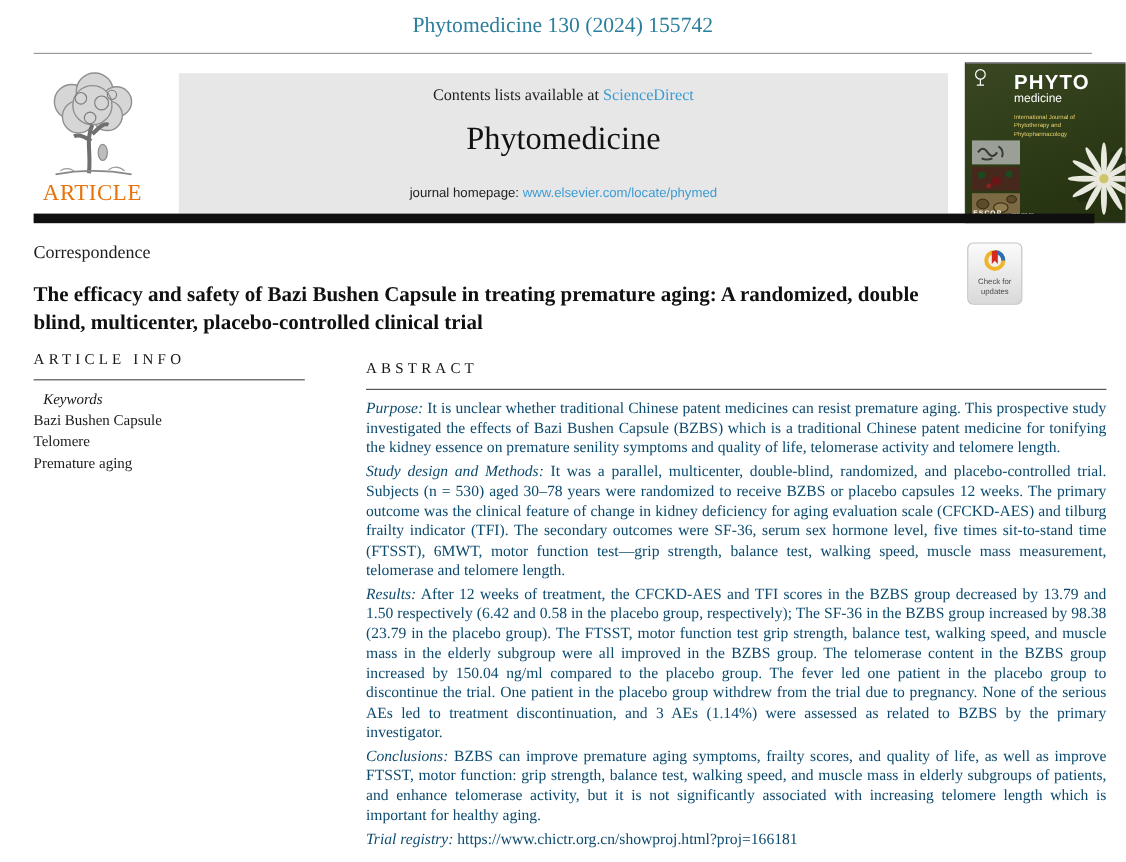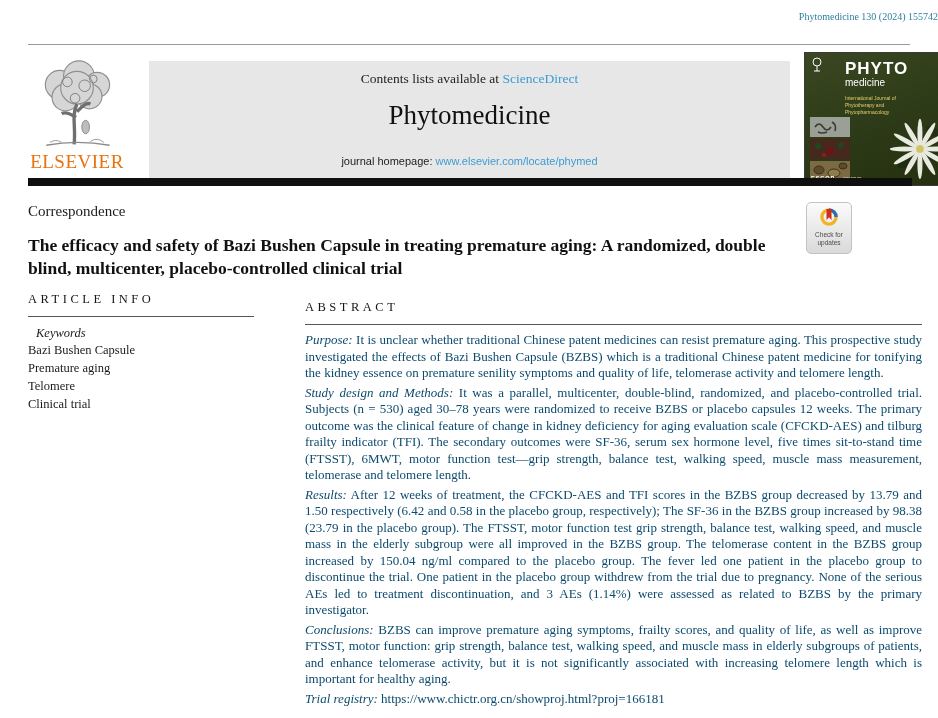--- a/index.html
+++ b/index.html
@@ -1,22 +1,22 @@
 <!DOCTYPE html>
 <html><head>
 <meta charset="utf-8">
 <style>
   * { margin:0; padding:0; box-sizing:border-box; }
   body { background:#fff; }
   .page {
     position:relative; width:938px; height:718px; background:#ffffff;
     font-family:"Liberation Serif","DejaVu Serif",serif; color:#1a1a1a; overflow:hidden;
   }
-  .citation { position:absolute; top:11px; left:0; width:100%; text-align:right;
-    font-size:10px; color:#2c7f9c; }
+  .citation { position:absolute; top:11px; left:0; width:100%; text-align:center;
+    font-size:18px; color:#2c7f9c; }
   .rule-top { position:absolute; top:44px; left:28px; width:882px; height:1px; background:#9a9a9a; }
 
   
   .logo-block { position:absolute; left:26px; top:56px; width:102px; height:124px; text-align:center; }
   .logo-block svg { width:96px; height:96px; display:block; margin:0 auto; }
   .elsevier-word { font-size:19px; color:#e8720c; letter-spacing:0.5px; margin-top:-1px; }
 
   
   .band { position:absolute; left:149px; top:61px; width:641px; height:117px; background:#e7e7e7; }
   .contents-line { margin-top:10px; text-align:center; font-size:13.5px; color:#222; }
@@ -92,21 +92,21 @@
             <circle cx="58" cy="31" r="6"></circle>
           <circle cx="48" cy="44" r="5"></circle>
             <circle cx="67" cy="24" r="4"></circle>
         </g>
         <path d="M47,92 C49,74 44,62 50,50 M50,58 C56,52 60,48 64,50 M49,64 C43,60 38,58 34,60" fill="none" stroke="#6f6f6f" stroke-width="3.5"></path>
         <ellipse cx="59" cy="74" rx="4" ry="7" fill="#bdbdbd" stroke="#8a8a8a"></ellipse>
         <path d="M18,93 Q50,87 84,93" fill="none" stroke="#8a8a8a" stroke-width="1.5"></path>
         <path d="M22,90 q6,-4 12,0 M64,89 q7,-5 14,1" fill="none" stroke="#9a9a9a" stroke-width="1"></path>
       </svg>
     </span>
-    <div class="elsevier-word">ELSEVIER</div>
+    <div class="elsevier-word">ARTICLE</div>
   </div>
 
   <div class="band">
     <div class="contents-line">
       <span>Contents lists available at </span><span class="link-blue">ScienceDirect</span>
     </div>
     <div class="journal-name">Phytomedicine</div>
     <div class="homepage-line">
       <span>journal homepage: </span><span class="link-blue">www.elsevier.com/locate/phymed</span>
     </div>
@@ -186,23 +186,22 @@
       <div>Check for</div>
       <div>updates</div>
     </div>
   </div>
 
   <div class="info-col">
     <div class="col-heading">ARTICLE INFO</div>
     <div class="col-rule"></div>
     <div class="kw-label">Keywords</div>
     <div class="kw-item">Bazi Bushen Capsule</div>
+    <div class="kw-item">Telomere</div>
     <div class="kw-item">Premature aging</div>
-    <div class="kw-item">Telomere</div>
-    <div class="kw-item">Clinical trial</div>
   </div>
 
   <div class="abs-col">
     <div class="col-heading">ABSTRACT</div>
     <div class="col-rule"></div>
     <div class="abs-body">
       <p class="abs-para"><span class="plabel">Purpose:</span><span> It is unclear whether traditional Chinese patent medicines can resist premature aging. This prospective study investigated the effects of Bazi Bushen Capsule (BZBS) which is a traditional Chinese patent medicine for tonifying the kidney essence on premature senility symptoms and quality of life, telomerase activity and telomere length.</span></p>
       <p class="abs-para"><span class="plabel">Study design and Methods:</span><span> It was a parallel, multicenter, double-blind, randomized, and placebo-controlled trial. Subjects (n = 530) aged 30–78 years were randomized to receive BZBS or placebo capsules 12 weeks. The primary outcome was the clinical feature of change in kidney deficiency for aging evaluation scale (CFCKD-AES) and tilburg frailty indicator (TFI). The secondary outcomes were SF-36, serum sex hormone level, five times sit-to-stand time (FTSST), 6MWT, motor function test—grip strength, balance test, walking speed, muscle mass measurement, telomerase and telomere length.</span></p>
       <p class="abs-para"><span class="plabel">Results:</span><span> After 12 weeks of treatment, the CFCKD-AES and TFI scores in the BZBS group decreased by 13.79 and 1.50 respectively (6.42 and 0.58 in the placebo group, respectively); The SF-36 in the BZBS group increased by 98.38 (23.79 in the placebo group). The FTSST, motor function test grip strength, balance test, walking speed, and muscle mass in the elderly subgroup were all improved in the BZBS group. The telomerase content in the BZBS group increased by 150.04 ng/ml compared to the placebo group. The fever led one patient in the placebo group to discontinue the trial. One patient in the placebo group withdrew from the trial due to pregnancy. None of the serious AEs led to treatment discontinuation, and 3 AEs (1.14%) were assessed as related to BZBS by the primary investigator.</span></p>
       <p class="abs-para"><span class="plabel">Conclusions:</span><span> BZBS can improve premature aging symptoms, frailty scores, and quality of life, as well as improve FTSST, motor function: grip strength, balance test, walking speed, and muscle mass in elderly subgroups of patients, and enhance telomerase activity, but it is not significantly associated with increasing telomere length which is important for healthy aging.</span></p>

